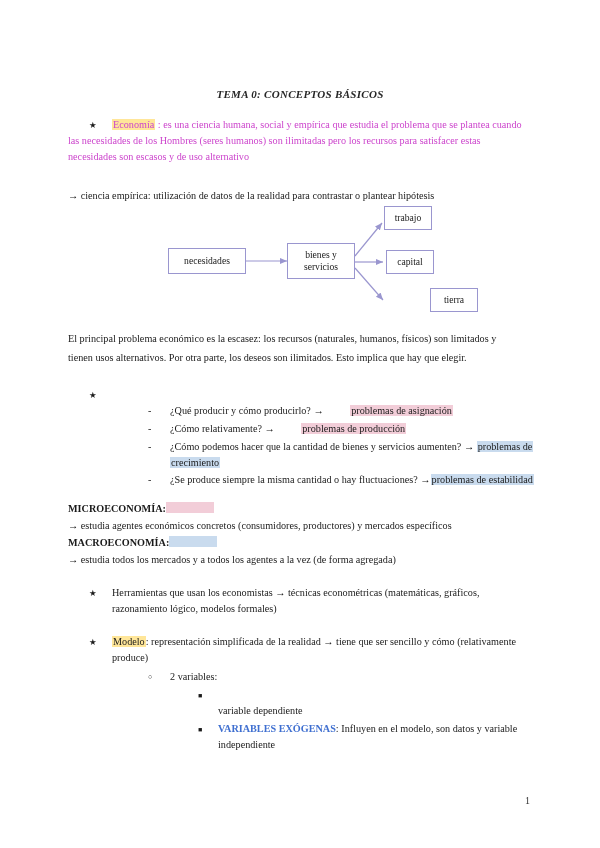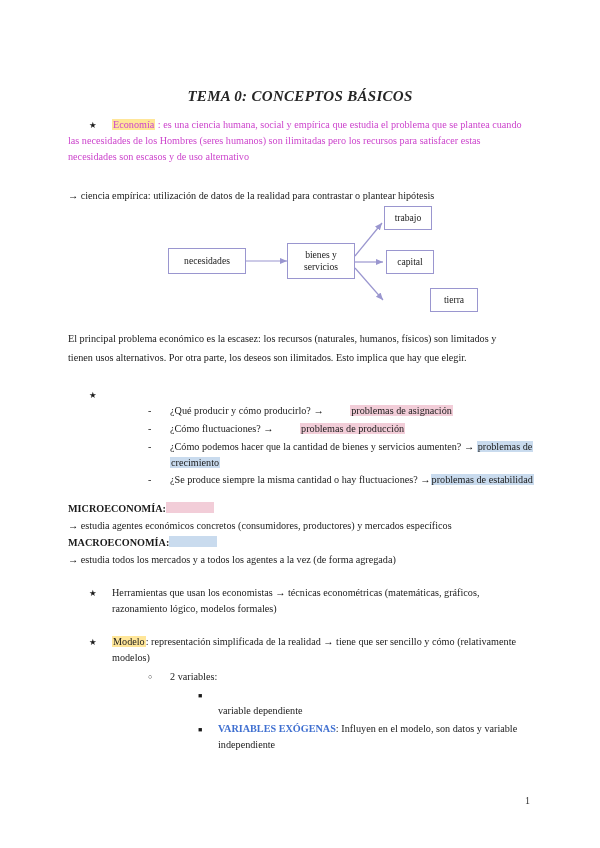--- a/index.html
+++ b/index.html
@@ -24,21 +24,21 @@
 
   
   .doc-title {
     position: absolute;
     top: 88px;
     left: 0;
     width: 600px;
     text-align: center;
     font-weight: bold;
     font-style: italic;
-    font-size: 15px;
+    font-size: 11px;
     letter-spacing: .3px;
     color: #262626;
   }
 
   
   .tblock {
     position: absolute;
     font-size: 10.2px;
     line-height: 15.6px;
   }
@@ -158,41 +158,41 @@
 
   <div class="tblock black" style="left:68px; top:331px; width:470px;">El principal problema económico es la escasez: los recursos (naturales, humanos, físicos) son limitados y</div>
   <div class="tblock black" style="left:68px; top:350px; width:470px;">tienen usos alternativos. Por otra parte, los deseos son ilimitados. Esto implica que hay que elegir.</div>
 
   <div class="star-bullet" style="left:89px; top:388px;">★</div>
 
   <div class="dash-bullet" style="left:148px; top:403px;">-</div>
   <div class="tblock black" style="left:170px; top:403px; width:380px;"><span>¿Qué producir y cómo producirlo? → </span><span class="hl-pink">problemas de asignación</span></div>
 
   <div class="dash-bullet" style="left:148px; top:421px;">-</div>
-  <div class="tblock black" style="left:170px; top:421px; width:380px;"><span>¿Cómo fluctuaciones? → </span><span class="hl-pink">problemas de producción</span></div>
+  <div class="tblock black" style="left:170px; top:421px; width:380px;"><span>¿Cómo relativamente? → </span><span class="hl-pink">problemas de producción</span></div>
 
   <div class="dash-bullet" style="left:148px; top:439px;">-</div>
   <div class="tblock black" style="left:170px; top:439px; width:372px;"><span>¿Cómo podemos hacer que la cantidad de bienes y servicios aumenten? → </span><span class="hl-blue">problemas de</span></div>
   <div class="tblock black" style="left:170px; top:455px; width:372px;"><span class="hl-blue">crecimiento</span></div>
 
   <div class="dash-bullet" style="left:148px; top:472px;">-</div>
   <div class="tblock black" style="left:170px; top:472px; width:380px;"><span>¿Se produce siempre la misma cantidad o hay fluctuaciones? →</span><span class="hl-blue">problemas de estabilidad</span></div>
 
   <div class="tblock black" style="left:68px; top:501px; width:470px; font-weight:bold;"><span>MICROECONOMÍA:</span><span class="chip pink"></span></div>
   <div class="tblock black" style="left:68px; top:518px; width:470px;">→ estudia agentes económicos concretos (consumidores, productores) y mercados específicos</div>
   <div class="tblock black" style="left:68px; top:535px; width:470px; font-weight:bold;"><span>MACROECONOMÍA:</span><span class="chip blue"></span></div>
   <div class="tblock black" style="left:68px; top:552px; width:470px;">→ estudia todos los mercados y a todos los agentes a la vez (de forma agregada)</div>
 
   <div class="star-bullet" style="left:89px; top:586px;">★</div>
   <div class="tblock black" style="left:112px; top:585px; width:420px;">Herramientas que usan los economistas → técnicas econométricas (matemáticas, gráficos,</div>
   <div class="tblock black" style="left:112px; top:601px; width:420px;">razonamiento lógico, modelos formales)</div>
 
   <div class="star-bullet" style="left:89px; top:635px;">★</div>
   <div class="tblock black" style="left:112px; top:634px; width:424px;"><span class="hl-yellow">Modelo</span><span>: representación simplificada de la realidad  → tiene que ser sencillo y cómo (relativamente</span></div>
-  <div class="tblock black" style="left:112px; top:650px; width:424px;">modelos)</div>
+  <div class="tblock black" style="left:112px; top:650px; width:424px;">produce)</div>
 
   <div class="circle-bullet" style="left:148px; top:670px;">○</div>
   <div class="tblock black" style="left:170px; top:669px; width:380px;">2 variables:</div>
 
   <div class="square-bullet" style="left:198px; top:689px;">■</div>
   <div class="tblock black" style="left:218px; top:703px; width:320px;">variable dependiente</div>
 
   <div class="square-bullet" style="left:198px; top:723px;">■</div>
   <div class="tblock black" style="left:218px; top:721px; width:320px;"><span class="blue-bold">VARIABLES EXÓGENAS</span><span>: Influyen en el modelo, son datos y variable</span></div>
   <div class="tblock black" style="left:218px; top:737px; width:320px;">independiente</div>

